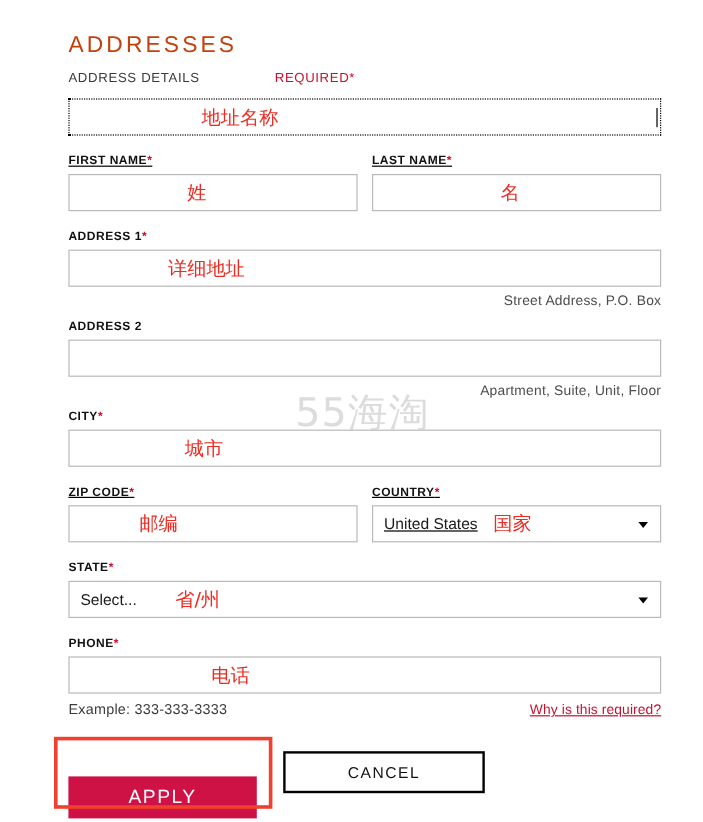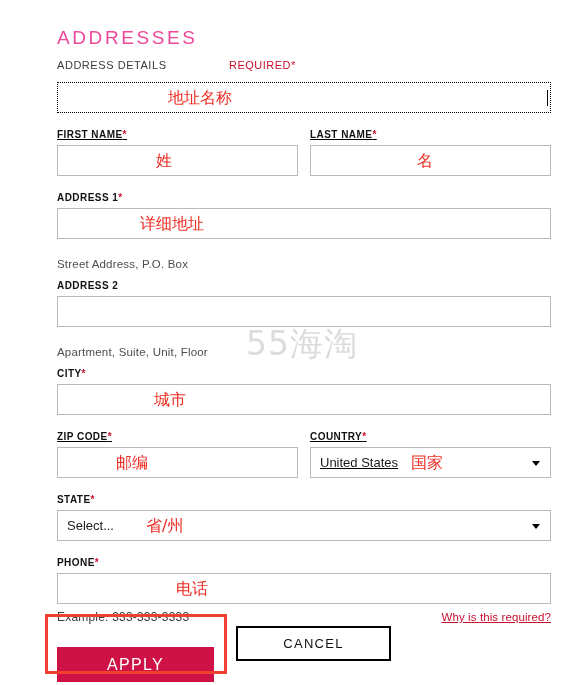--- a/index.html
+++ b/index.html
@@ -39,21 +39,21 @@
     top: 28px;
     width: 494px;
     z-index: 2;
   }
 
   
   .page-title {
     font-size: 19px;
     letter-spacing: 2.6px;
     font-weight: 400;
-    color: #ec4899;
+    color: #c2410c;
     margin: 0 0 11px 0;
     line-height: 20px;
   }
   .subhead-row {
     display: flex;
     align-items: flex-start;
     margin-bottom: 10px;
     height: 13px;
   }
   .subhead {
@@ -121,21 +121,22 @@
     line-height: 18px;
     white-space: nowrap;
     pointer-events: none;
   }
 
   .helper {
     font-size: 11.5px;
     color: #4d4d4d;
     letter-spacing: 0.2px;
     line-height: 14px;
-    margin-top: 18px;
+    margin-top: 5px;
+    text-align: right;
   }
 
   .row {
     display: flex;
     justify-content: space-between;
     width: 494px;
     text-decoration: underline;
   }
   .col { width: 241px; }
 
@@ -205,21 +206,21 @@
     letter-spacing: 1.3px;
     display: flex;
     align-items: center;
     justify-content: center;
     border: none;
     cursor: pointer;
     font-family: "Liberation Sans", sans-serif;
     margin-top: 21px;
   }
   .cancel-button {
-    width: 155px;
+    width: 168px;
     height: 35px;
     background: #fff;
     color: #111;
     font-size: 13px;
     letter-spacing: 1.3px;
     display: flex;
     align-items: center;
     justify-content: center;
     border: 2px solid #000;
     cursor: pointer;

